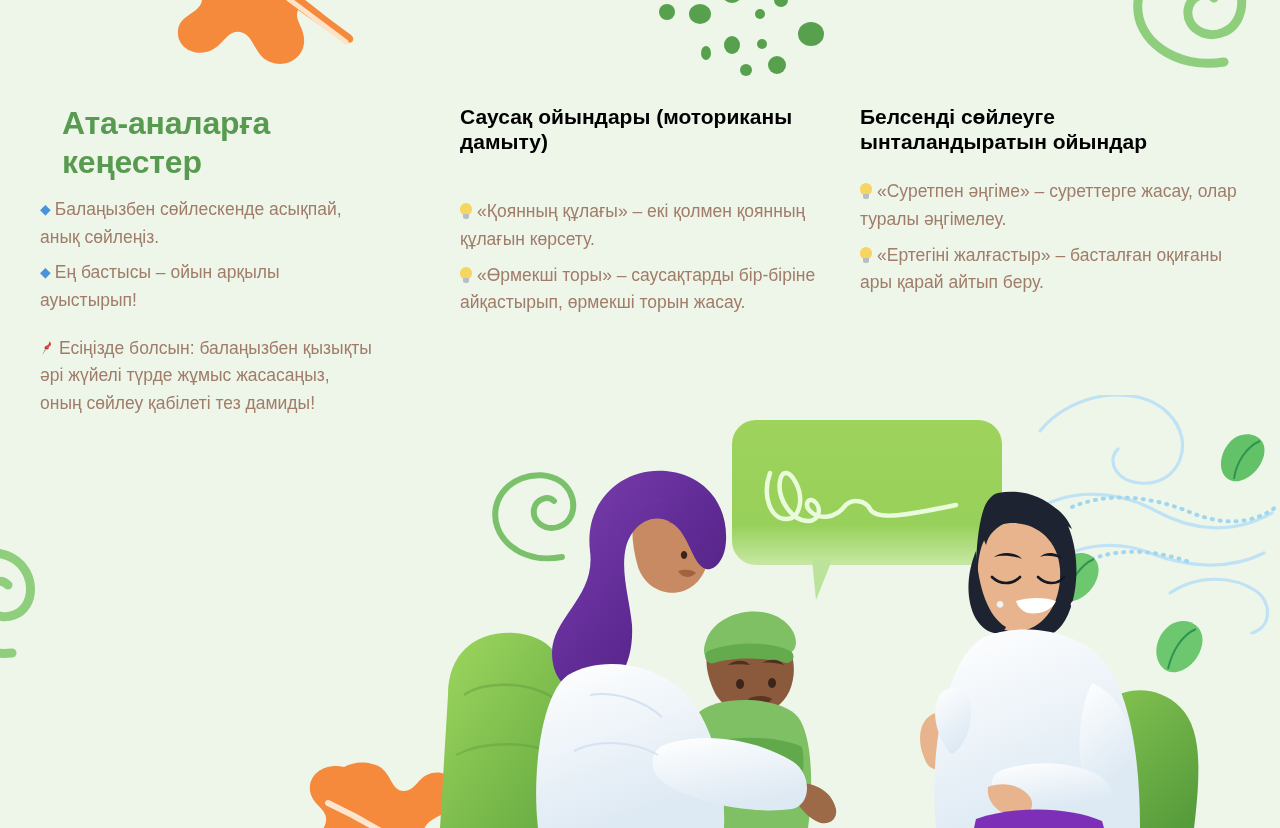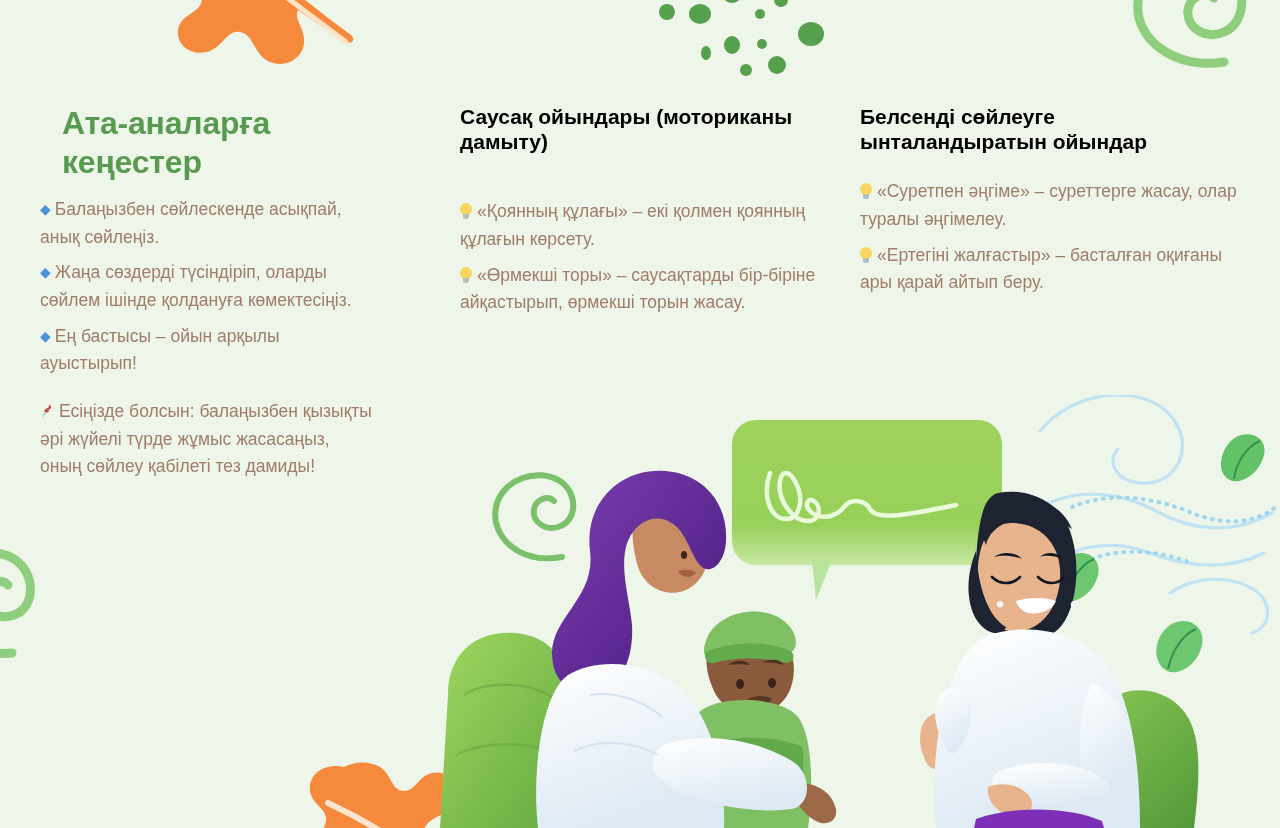--- a/index.html
+++ b/index.html
@@ -282,21 +282,20 @@
       <path fill="#7d2fb8" d="M536 424 C576 410 630 412 662 426 L664 433 L534 433 Z"></path>
     </g>
   </svg>
 
   <div class="columns">
 
     <div class="col col-1">
       <h1 class="title-main">Ата-аналарға кеңестер</h1>
       <div class="body-text">
         <p class="para"><span class="bullet-diamond">◆</span><span>Балаңызбен сөйлескенде асықпай, анық сөйлеңіз.</span></p>
-        <p class="para"><span class="bullet-diamond">◆</span><span>Жаңа сөздерді түсіндіріп, оларды сөйлем ішінде қолдануға көмектесіңіз.</span></p>
         <p class="para"><span class="bullet-diamond">◆</span><span>Ең бастысы – ойын арқылы ауыстырып!</span></p>
         <div class="spacer"></div>
         <p class="para"><span class="pin-glyph"><svg viewBox="0 0 14 15" width="14" height="15">
                 <path fill="#d84545" d="M9.6 0.6 C10.6 1.3 11.3 2.6 11 3.8 C10.8 4.6 10 4.9 9.4 5.4 C8.7 6 8.4 7 8.8 7.9 L5.2 5.3 C5.9 4.6 7 4.4 7.8 3.9 C8.5 3.5 9 2.7 9 1.8 C9 1.3 9.2 0.9 9.6 0.6 Z"></path>
                 <path fill="#b23535" d="M5.2 5.3 L8.8 7.9 C7.8 8.5 6.3 8.6 5.3 8 C4.3 7.4 4.2 6 5.2 5.3 Z"></path>
                 <path fill="#8a8f98" d="M5.0 8.1 L5.9 8.7 L2.0 14.6 Z"></path>
               </svg></span><span>Есіңізде болсын: балаңызбен қызықты әрі жүйелі түрде жұмыс жасасаңыз, оның сөйлеу қабілеті тез дамиды!</span></p>
       </div>
     </div>
 

